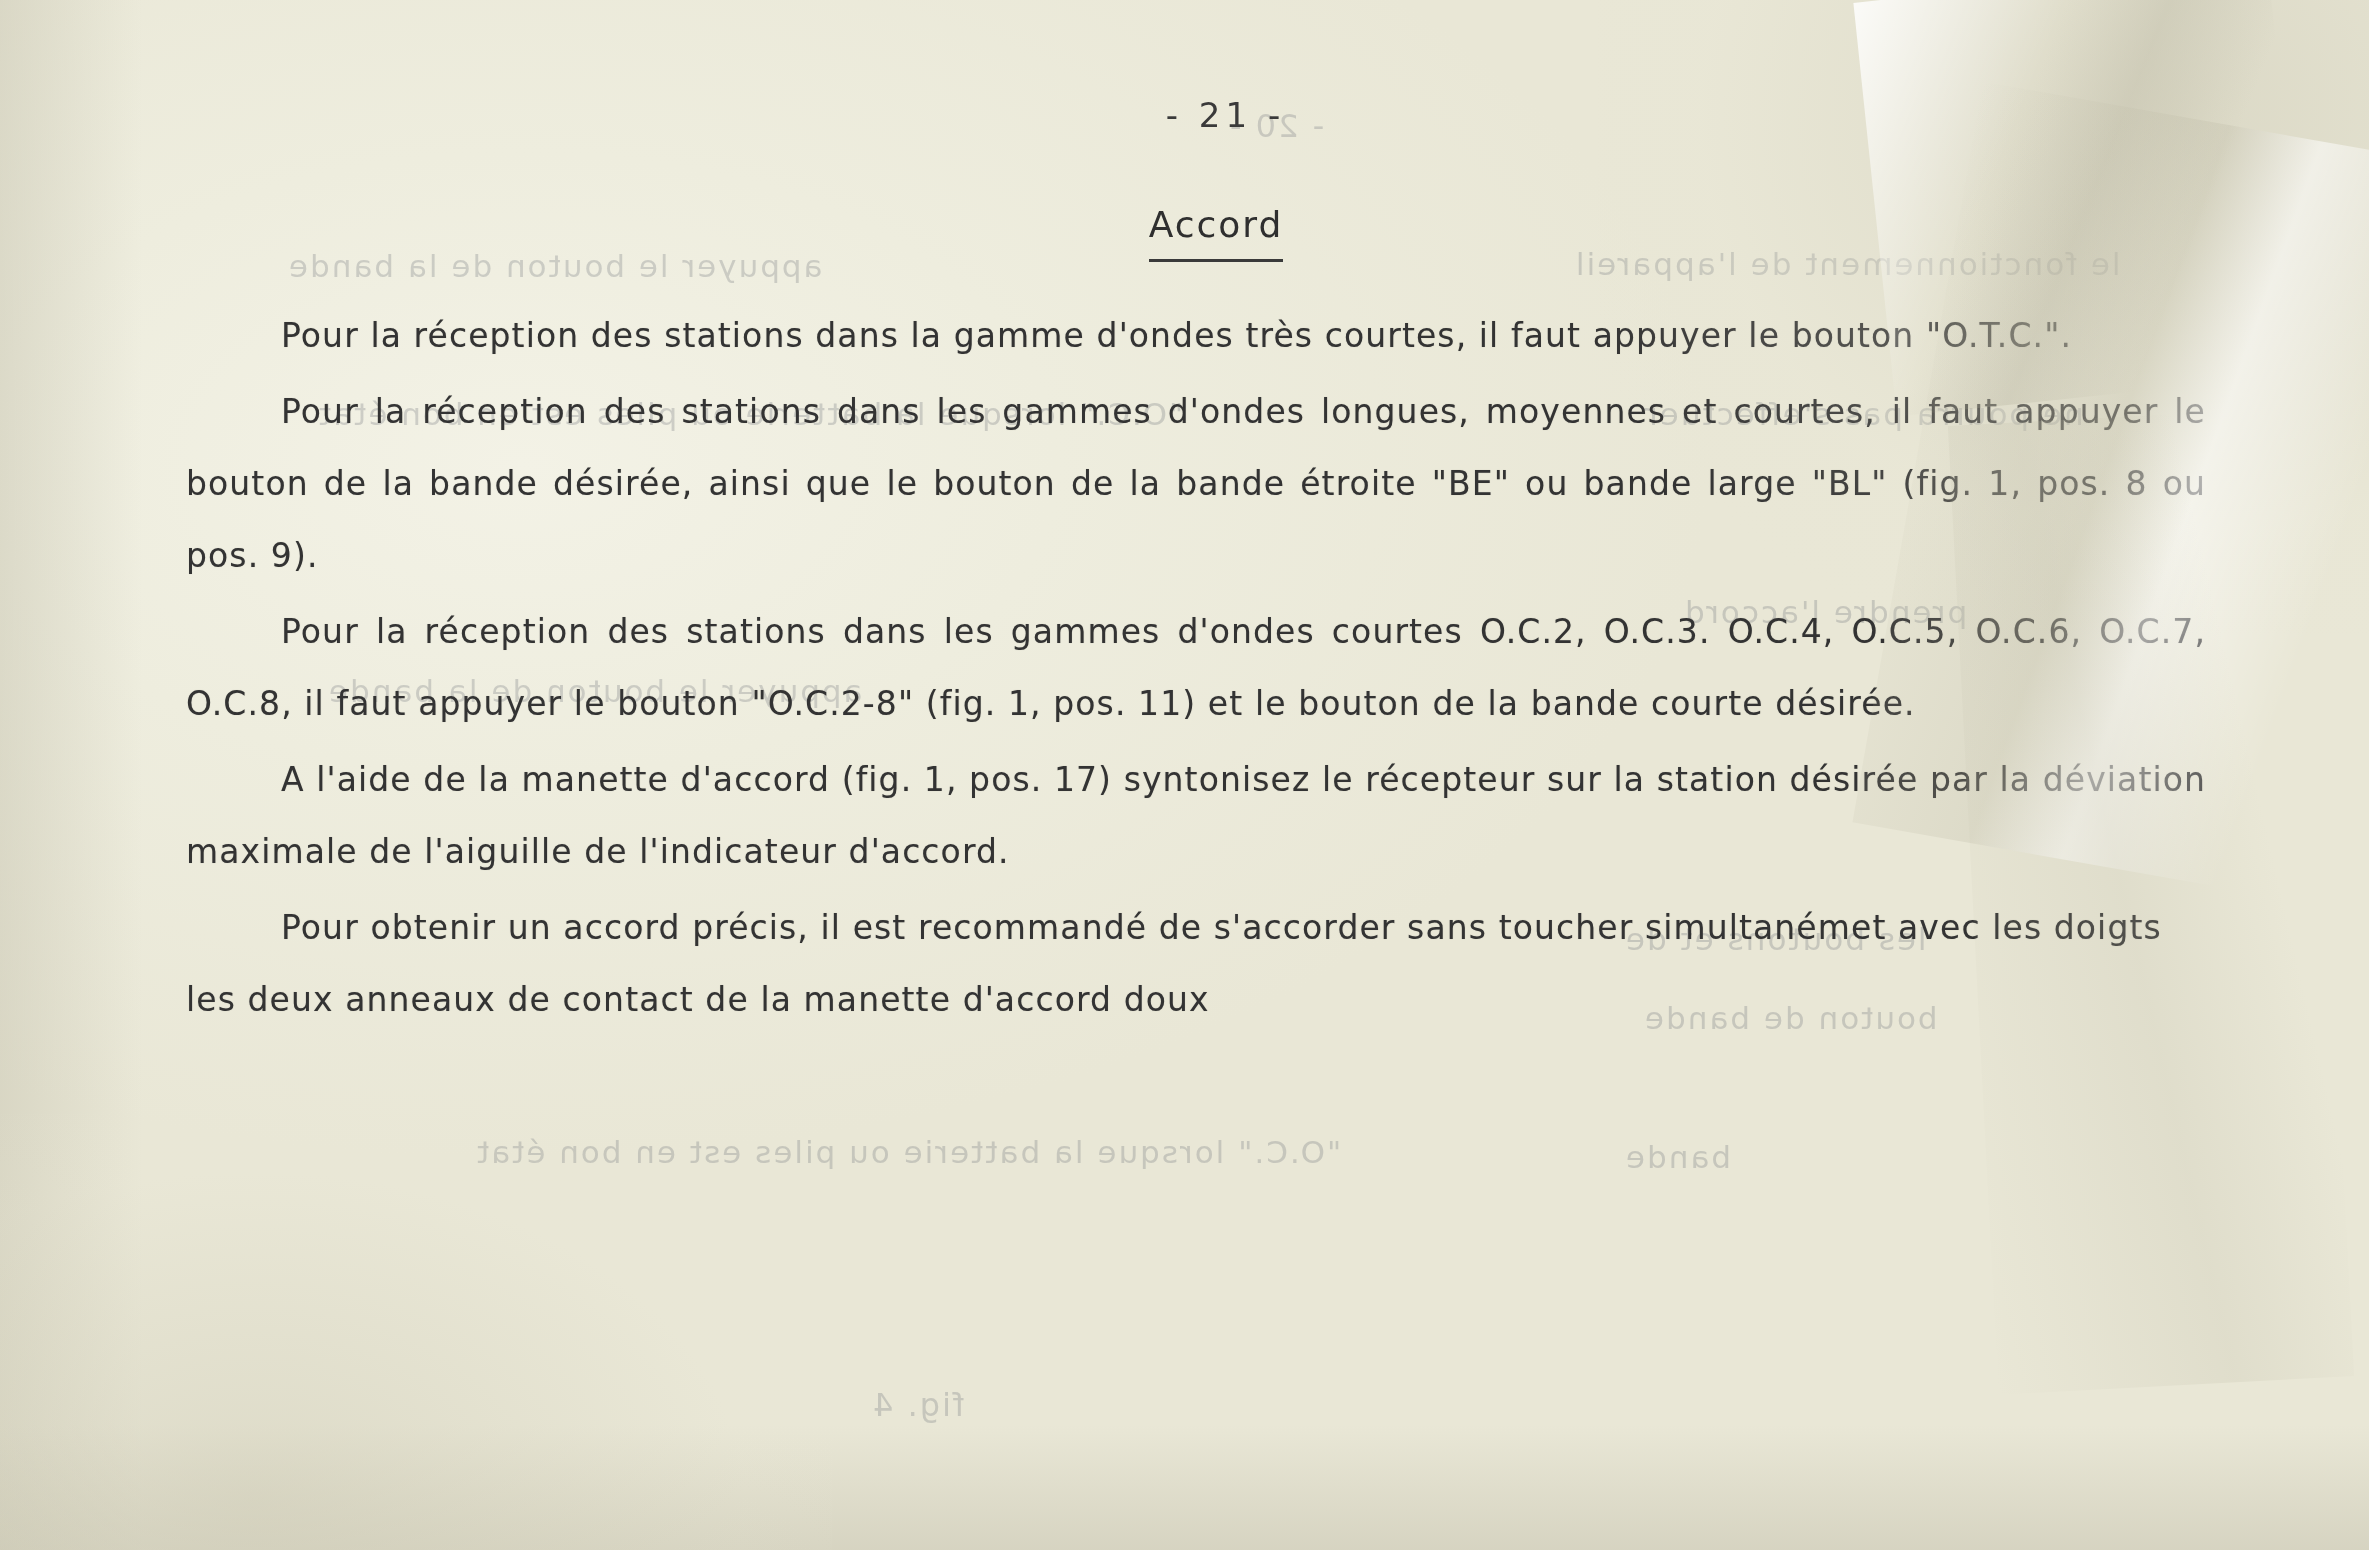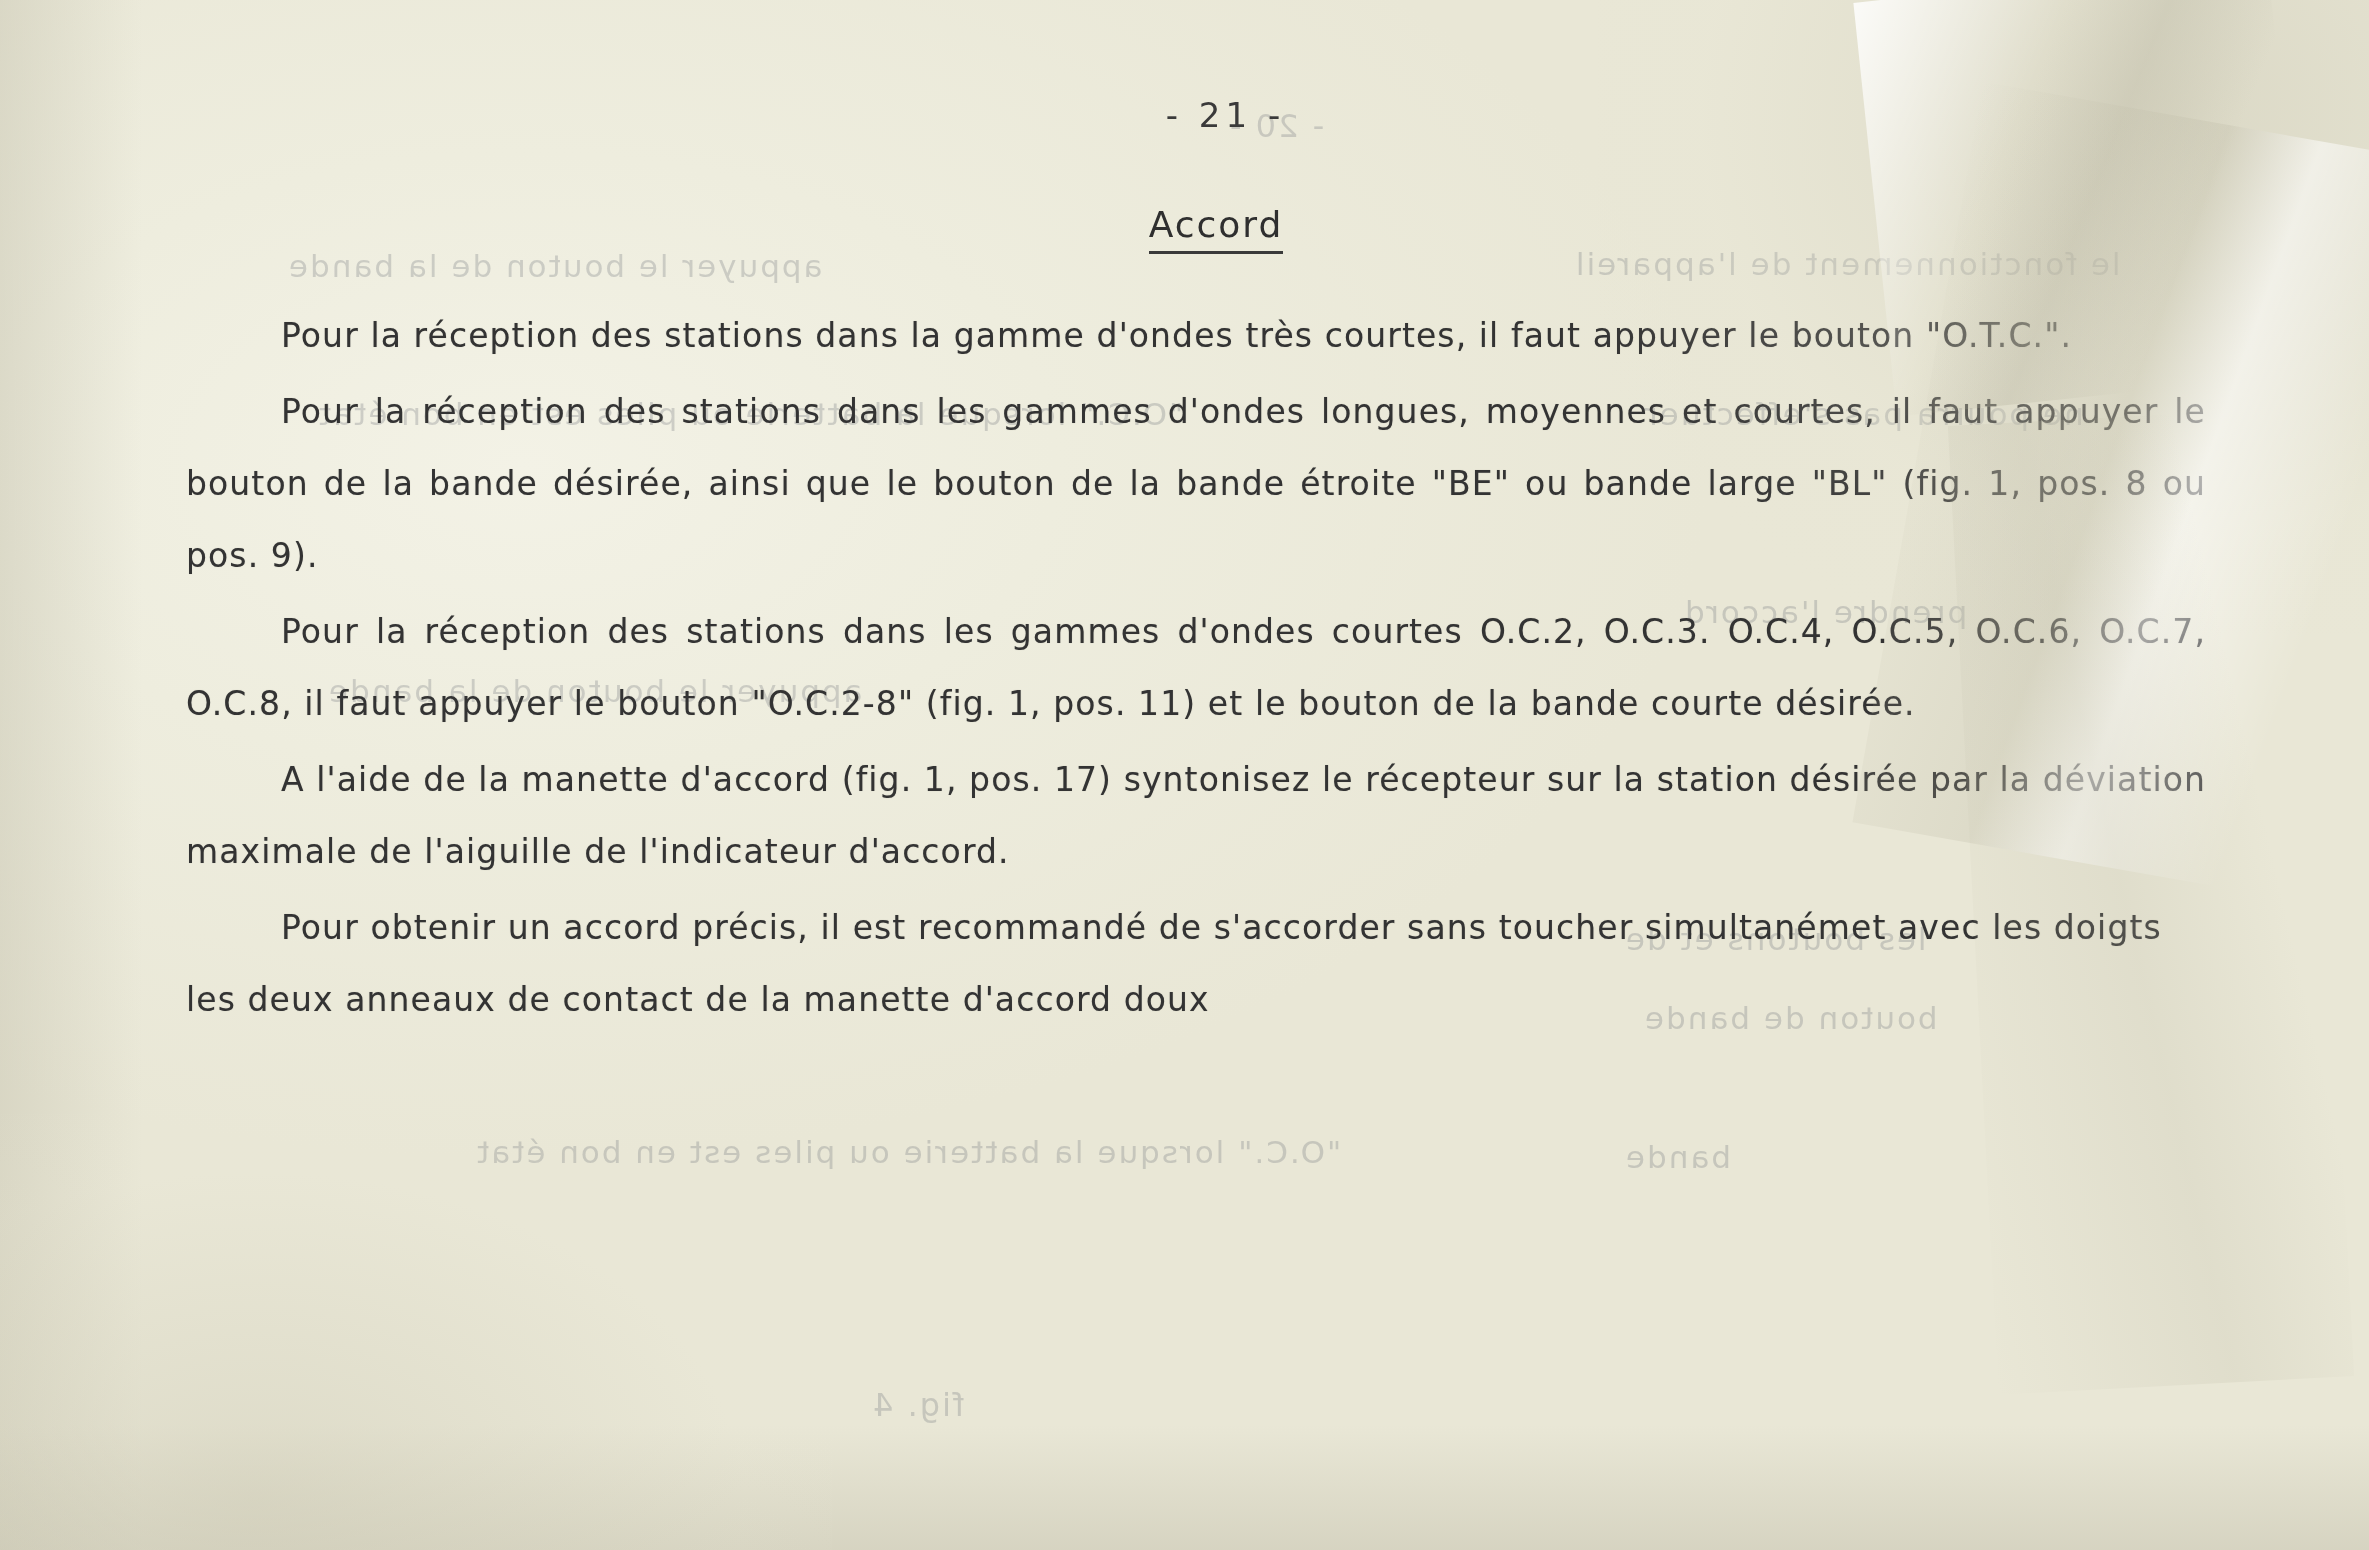--- a/index.html
+++ b/index.html
@@ -103,21 +103,21 @@
   .section-title {
     text-align: center;
     font-size: 36px;
     letter-spacing: 2px;
     color: #2f2f2f;
     margin: 0 0 55px 0;
     padding-left: 40px;
   }
   .section-title span {
     border-bottom: 3px solid #3a3a3a;
-    padding-bottom: 6px;
+    padding-bottom: 14px;
     margin-top: 12px;
   }
   .para {
     font-size: 33px;
     line-height: 72px;
     letter-spacing: 1.1px;
     text-indent: 95px;
     margin: 0 0 4px 0;
     text-align: justify;
     color: #333333;

